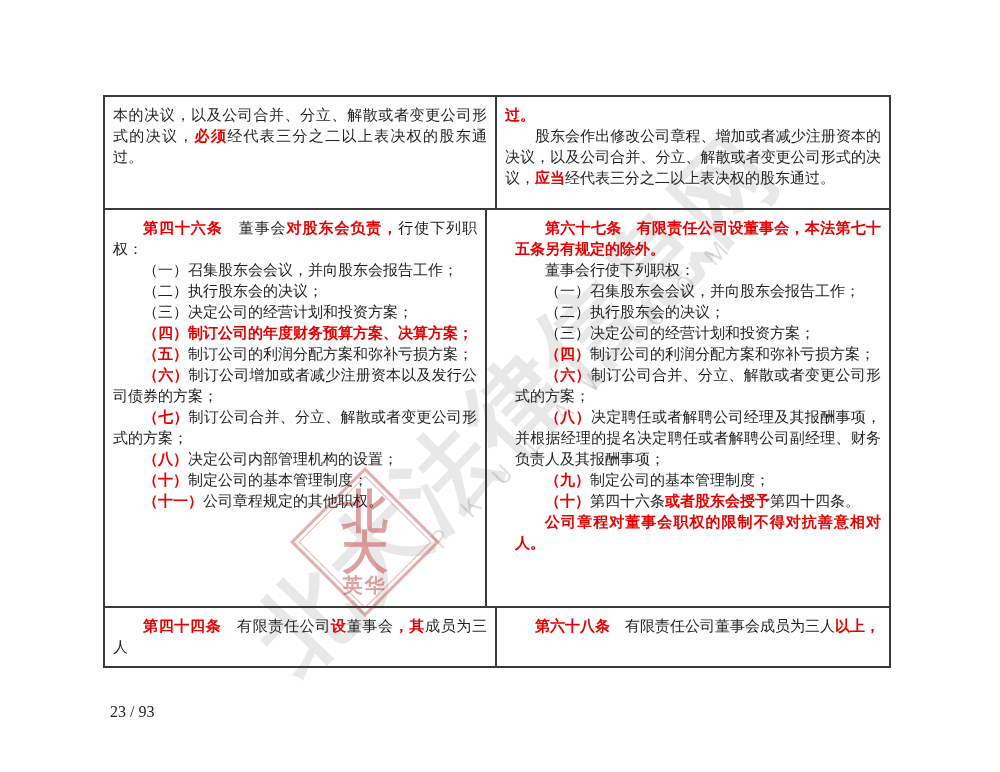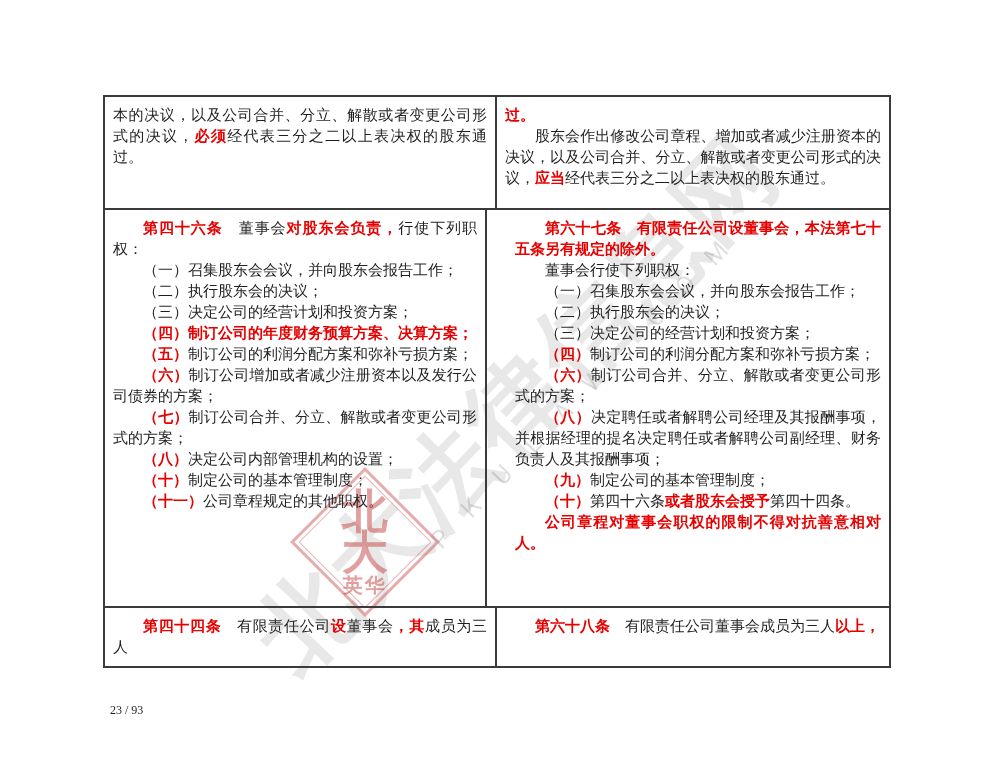--- a/index.html
+++ b/index.html
@@ -51,21 +51,21 @@
     width:50%;box-sizing:border-box;padding:8px 8px 0 8px;
     text-align:justify;line-height:21px;
   }
   .t-cell.left{border-right:2px solid #3a3a3a;}
   .para{margin:0;}
   .para.indent{text-indent:2em;}
   .em{color:#e60000;font-weight:bold;}
   
   .page-num{
     position:absolute;left:110px;top:703px;z-index:1;
-    font-size:12px;color:#1f1f1f;
+    font-size:16px;color:#1f1f1f;
   }
 </style>
 </head>
 <body>
 
 <div class="wm-layer">
   <div class="wm-callig">北大法律信息网</div>
   <div class="wm-latin">ＰＫＵＬＡＷ．ＣＯＭ</div>
   <div class="wm-seal">
     <div class="wm-seal-inner">

